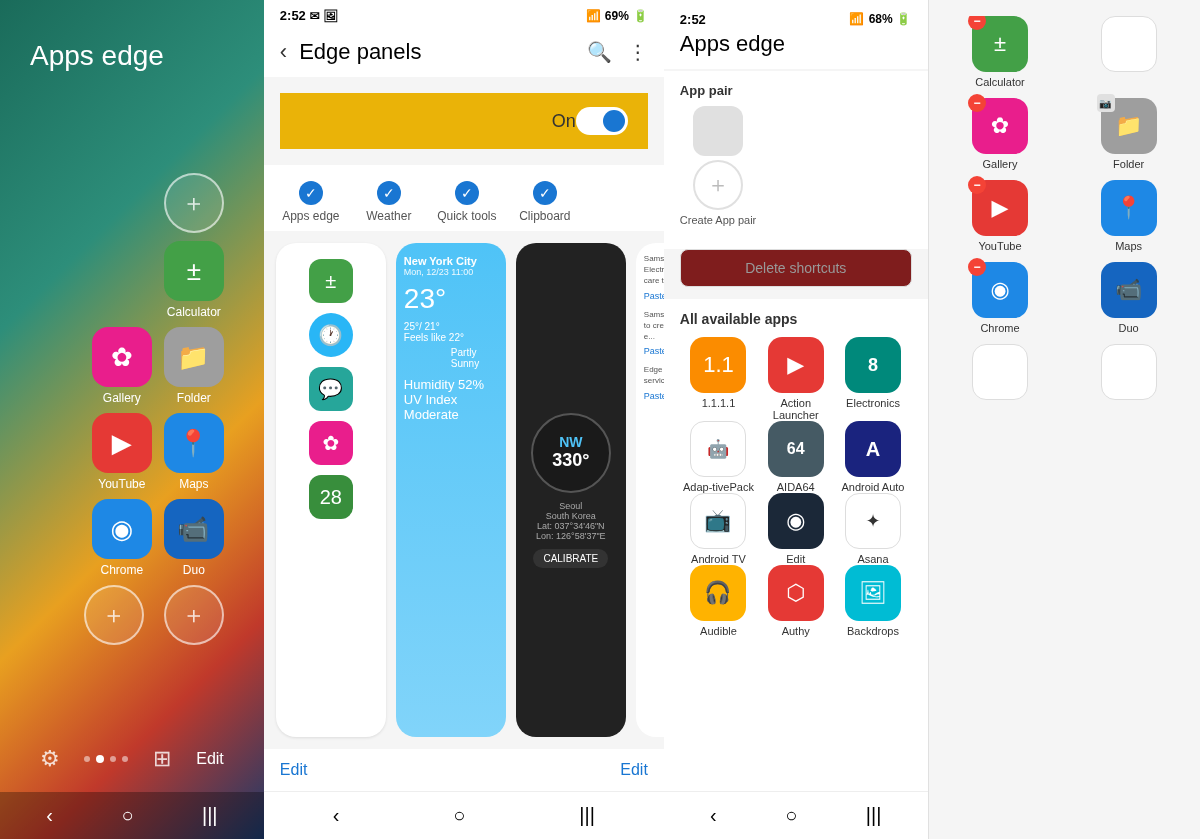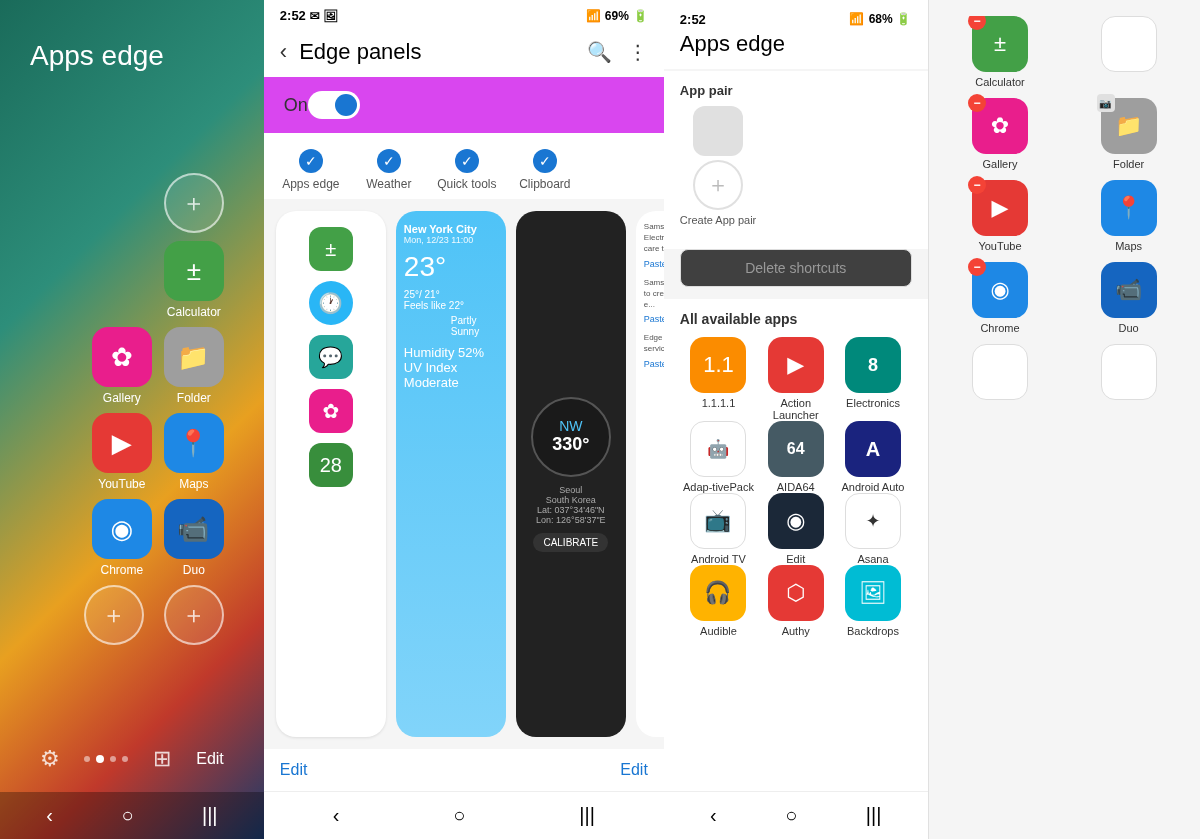--- a/index.html
+++ b/index.html
@@ -146,26 +146,26 @@
       padding: 12px 16px;
       background: white;
       gap: 12px;
     }
     .back-btn { font-size: 22px; color: #333; cursor: pointer; }
     .panel2-title { font-size: 22px; font-weight: 400; flex: 1; }
     .header-icons { display: flex; gap: 16px; }
     .header-icon { font-size: 20px; color: #333; cursor: pointer; }
 
     .toggle-bar {
-      background: #d946ef;
-      display: flex;
-      align-items: center;
-      justify-content: flex-start;
+      background: #eab308;
+      display: flex;
+      align-items: center;
+      justify-content: flex-end;
       padding: 14px 20px;
-      margin: 0;
+      margin: 16px;
     }
     .toggle-label { font-size: 18px; color: #333; font-weight: 500; }
     .toggle-switch {
       width: 52px;
       height: 28px;
       background: white;
       border-radius: 14px;
       position: relative;
       display: flex;
       align-items: center;
@@ -270,21 +270,21 @@
       border-radius: 50%;
       border: 2px solid #555;
       background: #1a1a1a;
       display: flex;
       align-items: center;
       justify-content: center;
       flex-direction: column;
       color: white;
       font-size: 10px;
     }
-    .compass-direction { font-size: 14px; font-weight: 400; color: #4fc3f7; }
+    .compass-direction { font-size: 14px; font-weight: 700; color: #4fc3f7; }
     .compass-degrees { font-size: 18px; font-weight: 600; }
     .calibrate-btn {
       background: #333;
       color: white;
       border-radius: 12px;
       padding: 4px 10px;
       font-size: 10px;
     }
     .preview-clipboard {
       background: white;
@@ -364,21 +364,21 @@
       text-align: center;
       line-height: 1.2;
     }
     .pair-item {
       display: flex;
       flex-direction: column;
       align-items: center;
       gap: 4px;
     }
     .delete-shortcuts-btn {
-      background: #404040;
+      background: #7f1d1d;
       border: 1px solid #ddd;
       border-radius: 8px;
       padding: 10px;
       text-align: center;
       color: #999;
       font-size: 14px;
       margin: 0 16px 12px;
     }
 
     .all-apps-section {

